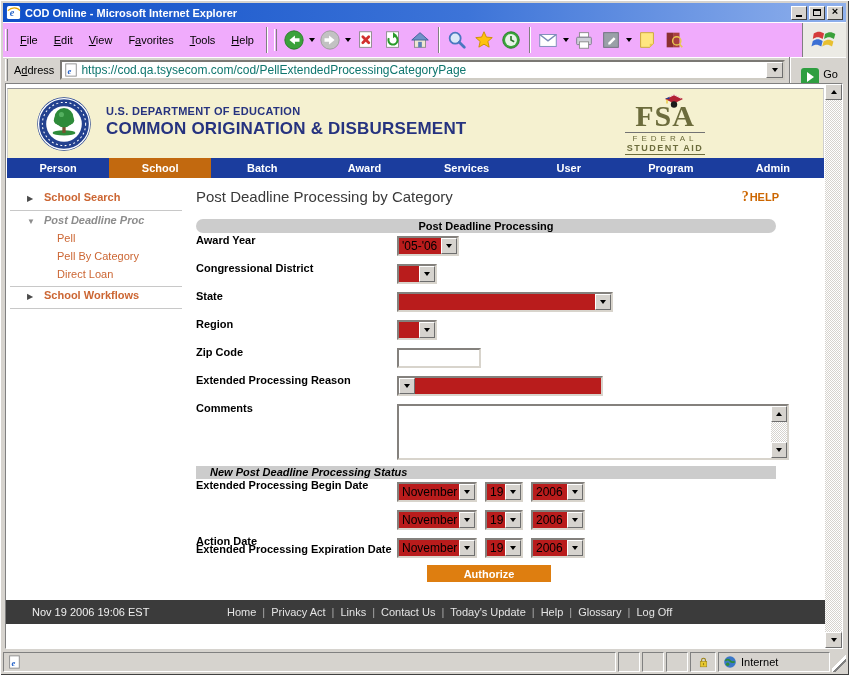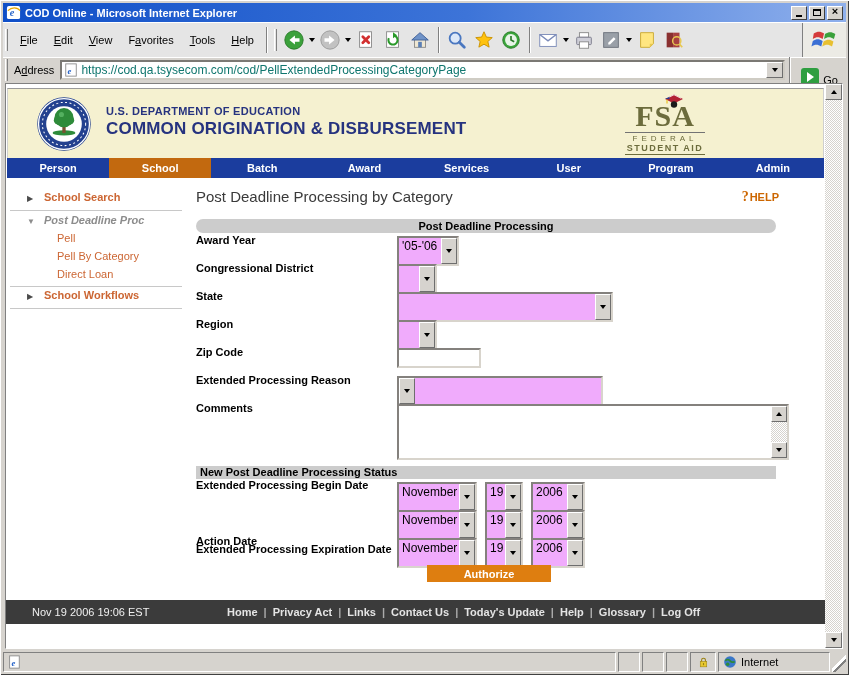--- a/index.html
+++ b/index.html
@@ -13,21 +13,21 @@
     display:flex;align-items:center;padding:0 3px;}
   .tb-icon{width:15px;height:15px;margin-right:4px;flex:none;}
   .tb-title{color:#fff;font-weight:bold;font-size:11px;flex:1;white-space:nowrap;}
   .tb-btns{display:flex;gap:2px;}
   .tb-btn{width:16px;height:14px;background:#D6D3CE;border:1px solid;border-color:#fff #404040 #404040 #fff;
     display:flex;align-items:center;justify-content:center;font-size:9px;line-height:1;}
   .glyph-min{width:6px;height:2px;background:#000;margin-top:7px;}
   .glyph-max{width:8px;height:7px;border:1px solid #000;border-top-width:2px;}
   .glyph-x{font-weight:bold;font-size:11px;color:#000;margin-top:-2px;}
   
-  .menurow{position:absolute;left:3px;top:22px;right:3px;height:35px;background:#e5e5e5;
+  .menurow{position:absolute;left:3px;top:22px;right:3px;height:35px;background:#f0abfc;
     border-top:1px solid #fff;display:flex;align-items:center;}
   .grip{width:3px;height:22px;border-left:1px solid #fff;border-right:1px solid #808080;margin:0 4px 0 2px;flex:none;}
   .menu-item{font-size:11px;color:#000;padding:3px 8px;cursor:default;}
   .menu-item .u{text-decoration:underline;}
   .vsep{width:2px;height:26px;border-left:1px solid #808080;border-right:1px solid #fff;margin:0 4px;flex:none;}
   .tbtn{width:27px;height:27px;display:flex;align-items:center;justify-content:center;flex:none;}
   .tbtn svg{width:22px;height:22px;}
   .dd{width:9px;height:27px;display:flex;align-items:center;justify-content:center;flex:none;}
   .tri{width:0;height:0;border-left:3px solid transparent;border-right:3px solid transparent;border-top:4px solid #000;}
   .tri-up{width:0;height:0;border-left:3px solid transparent;border-right:3px solid transparent;border-bottom:4px solid #000;}
@@ -36,21 +36,21 @@
   
   .addressrow{position:absolute;left:3px;top:57px;right:3px;height:25px;background:#D6D3CE;
     border-top:1px solid #fff;display:flex;align-items:center;}
   .addr-label{font-size:11px;padding:0 6px 0 2px;}
   .addr-label .u{text-decoration:underline;}
   .addr-field{flex:1;height:20px;background:#fff;border:2px inset #cfccc4;display:flex;align-items:center;padding-left:2px;}
   .addr-ie{width:14px;height:14px;margin-right:3px;flex:none;}
   .addr-url{font-size:12px;color:#0f766e;flex:1;white-space:nowrap;overflow:hidden;}
   .addr-dd{width:17px;height:16px;background:#D6D3CE;border:1px solid;border-color:#fff #6e6e6e #6e6e6e #fff;
     display:flex;align-items:center;justify-content:center;flex:none;}
-  .go-box{display:flex;align-items:flex-end;gap:4px;padding:0 8px 0 6px;margin-top:14px;}
+  .go-box{display:flex;align-items:flex-start;gap:4px;padding:0 8px 0 6px;margin-top:14px;}
   .go-icon{width:18px;height:18px;background:#2E9E40;border-radius:3px;display:flex;align-items:center;justify-content:center;}
   .go-arrow{width:0;height:0;border-top:5px solid transparent;border-bottom:5px solid transparent;border-left:7px solid #fff;}
   .go-label{font-size:11px;}
   
   .viewport{position:absolute;left:5px;top:83px;width:838px;height:566px;background:#fff;
     border:1px solid;border-color:#808080 #fff #fff #808080;}
   .page{position:absolute;left:0;top:0;right:17px;bottom:0;background:#fff;overflow:hidden;}
   
   .vscroll{position:absolute;right:0;top:0;width:17px;bottom:0;display:flex;flex-direction:column;}
   .sb-btn{height:16px;background:#D6D3CE;border:1px solid;border-color:#fff #6e6e6e #6e6e6e #fff;
@@ -82,36 +82,36 @@
   .sb-head.gray{color:#8C8C8C;font-style:italic;}
   .sb-child{color:#CC6633;}
   .sb-sep{position:absolute;left:4px;width:172px;height:1px;background:#C8C8C8;}
   
   .pg-title{position:absolute;left:190px;top:104px;font-size:15px;color:#3a3a3a;}
   .help{position:absolute;right:46px;top:107px;color:#CC6600;font-weight:bold;font-size:11px;display:flex;align-items:flex-start;gap:1px;}
   .help-q{font-size:14px;line-height:12px;font-family:"Liberation Serif",serif;}
   .graybar{position:absolute;left:190px;width:580px;height:14px;background:#CCCCCC;
     font-size:11px;font-weight:bold;color:#000;line-height:14px;}
   .graybar.center{text-align:center;border-radius:7px;}
-  .graybar.left{padding-left:4px;}
+  .graybar.left{padding-left:14px;font-style:italic;}
   .flabel{position:absolute;left:190px;width:198px;font-size:11px;font-weight:bold;color:#000;line-height:13px;}
-  .combo{position:absolute;height:30px;background:#f0abfc;border:2px inset #d8d4cc;display:flex;}
+  .combo{position:absolute;height:20px;background:#b91c1c;border:2px inset #d8d4cc;display:flex;}
   .combo-val{flex:1;font-size:12px;padding:1px 0 0 3px;white-space:nowrap;overflow:hidden;}
   .combo-btn{width:16px;background:#D6D3CE;border:1px solid;border-color:#fff #6e6e6e #6e6e6e #fff;
     display:flex;align-items:center;justify-content:center;flex:none;}
   .txtinput{position:absolute;height:20px;background:#fff;border:2px inset #d8d4cc;font-size:12px;
     font-family:"Liberation Sans",sans-serif;padding:0 2px;}
   .txtarea{position:absolute;background:#fff;border:2px inset #d8d4cc;}
   .ta-scroll{position:absolute;right:0;top:0;bottom:0;width:16px;display:flex;flex-direction:column;}
   .authorize{position:absolute;left:421px;top:481px;width:124px;height:17px;background:#DE7E10;border:none;
     color:#fff;font-weight:bold;font-size:11px;font-family:"Liberation Sans",sans-serif;line-height:17px;text-align:center;cursor:pointer;}
   
   .pfooter{position:absolute;left:0;right:0;top:516px;height:24px;background:#3B3B3B;}
   .pf-time{position:absolute;left:10px;top:6px;color:#F0F0F0;font-size:11px;padding-left:16px;}
-  .pf-links{position:absolute;left:221px;top:6px;color:#E4E4E4;font-size:11px;white-space:nowrap;font-weight:bold;}
+  .pf-links{position:absolute;left:221px;top:6px;color:#E4E4E4;font-size:11px;white-space:nowrap;}
   .pf-link{color:#E4E4E4;cursor:pointer;}
   .pf-sep{color:#aaa;padding:0 6px;}
   
   .statusbar{position:absolute;left:3px;right:3px;bottom:3px;height:22px;background:#D6D3CE;display:flex;gap:2px;align-items:stretch;padding-top:2px;}
   .pane{border:1px solid;border-color:#808080 #fff #fff #808080;display:flex;align-items:center;font-size:11px;}
   .pane.main{flex:1;padding-left:3px;gap:4px;}
   .pane.small{width:22px;}
   .pane.lock{width:26px;justify-content:center;}
   .pane.inet{width:112px;gap:4px;padding-left:4px;}
   .sb-grip{width:14px;background:

